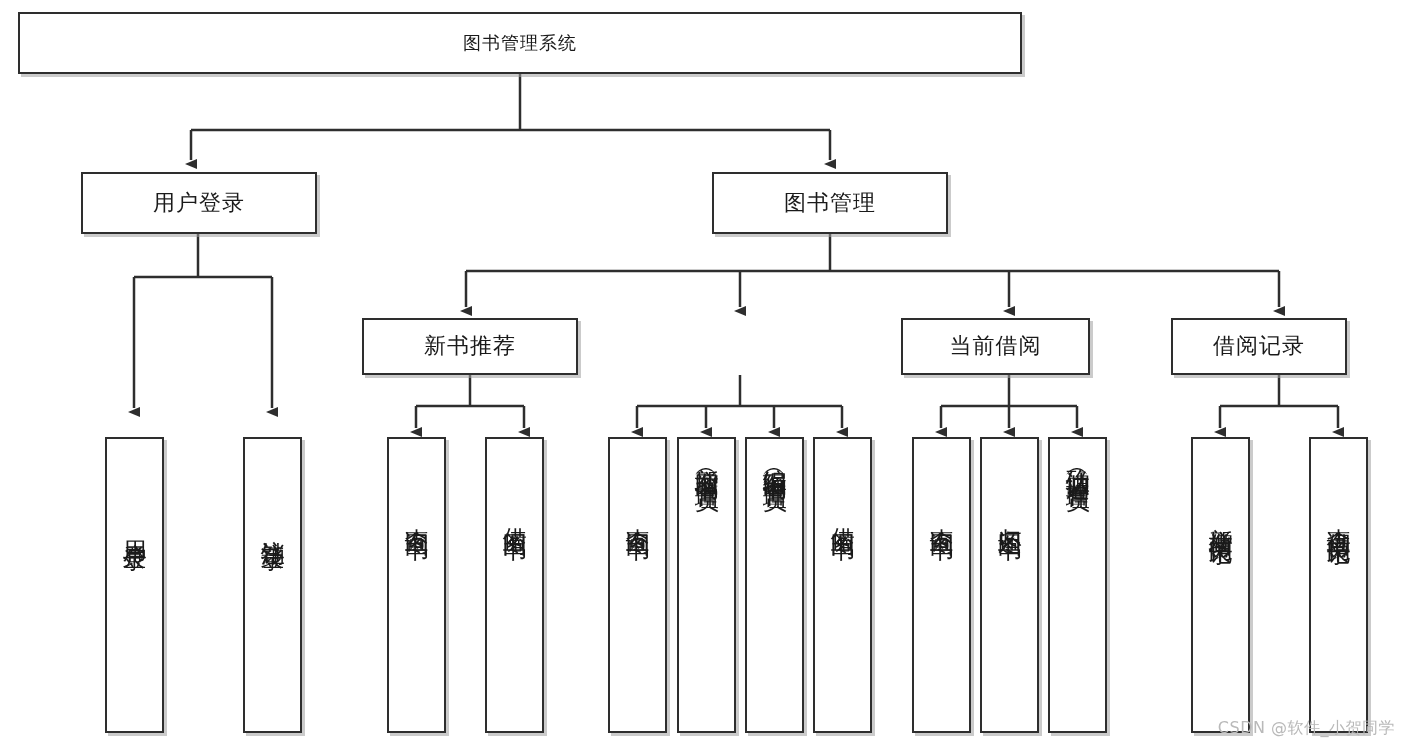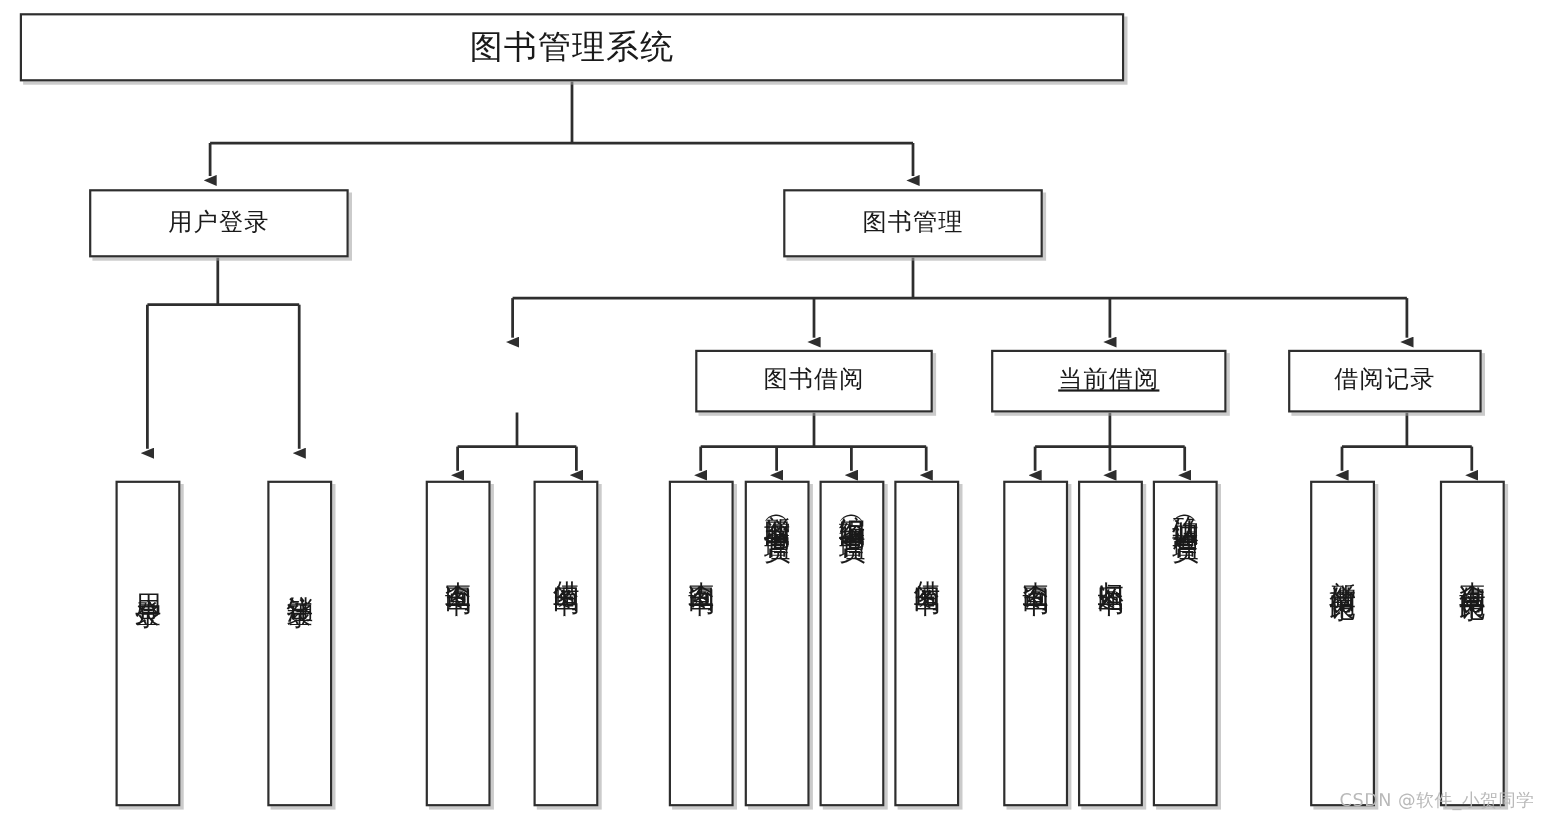--- a/index.html
+++ b/index.html
@@ -33,21 +33,21 @@
     align-items: center;
     justify-content: center;
     color: #1a1a1a;
   }
   .node-h .label {
     font-size: 22px;
     line-height: 1.1;
     letter-spacing: 1px;
     white-space: nowrap;
   }
-  .node-root .label { font-size: 30px; }
+  .node-root .label { font-size: 18px; }
   .node-v {
     align-items: flex-start;
     justify-content: center;
     padding-top: 10px;
   }
   .node-v .label {
     writing-mode: vertical-rl;
     text-orientation: upright;
     font-size: 24px;
     line-height: 1.18;
@@ -131,26 +131,26 @@
   </div>
 
   <div class="node node-h" style="left:81px; top:172px; width:236px; height:62px;">
     <span class="label">用户登录</span>
   </div>
 
   <div class="node node-h" style="left:712px; top:172px; width:236px; height:62px;">
     <span class="label">图书管理</span>
   </div>
 
-
-  <div class="node node-h" style="left:632px; top:318px; width:216px; height:57px;">
-    <span class="label">图书借阅</span>
-  </div>
-
-  <div class="node node-h" style="left:901px; top:318px; width:214px; height:57px;text-decoration:underline;">
+  <div class="node node-h" style="left:362px; top:318px; width:216px; height:57px;">
+    <span class="label">新书推荐</span>
+  </div>
+
+
+  <div class="node node-h" style="left:901px; top:318px; width:189px; height:57px;">
     <span class="label">当前借阅</span>
   </div>
 
   <div class="node node-h" style="left:1171px; top:318px; width:176px; height:57px;">
     <span class="label">借阅记录</span>
   </div>
 
   <div class="node node-v mid" style="left:105px; top:437px; width:59px; height:296px;">
     <span class="label">用户登录</span>
   </div>

